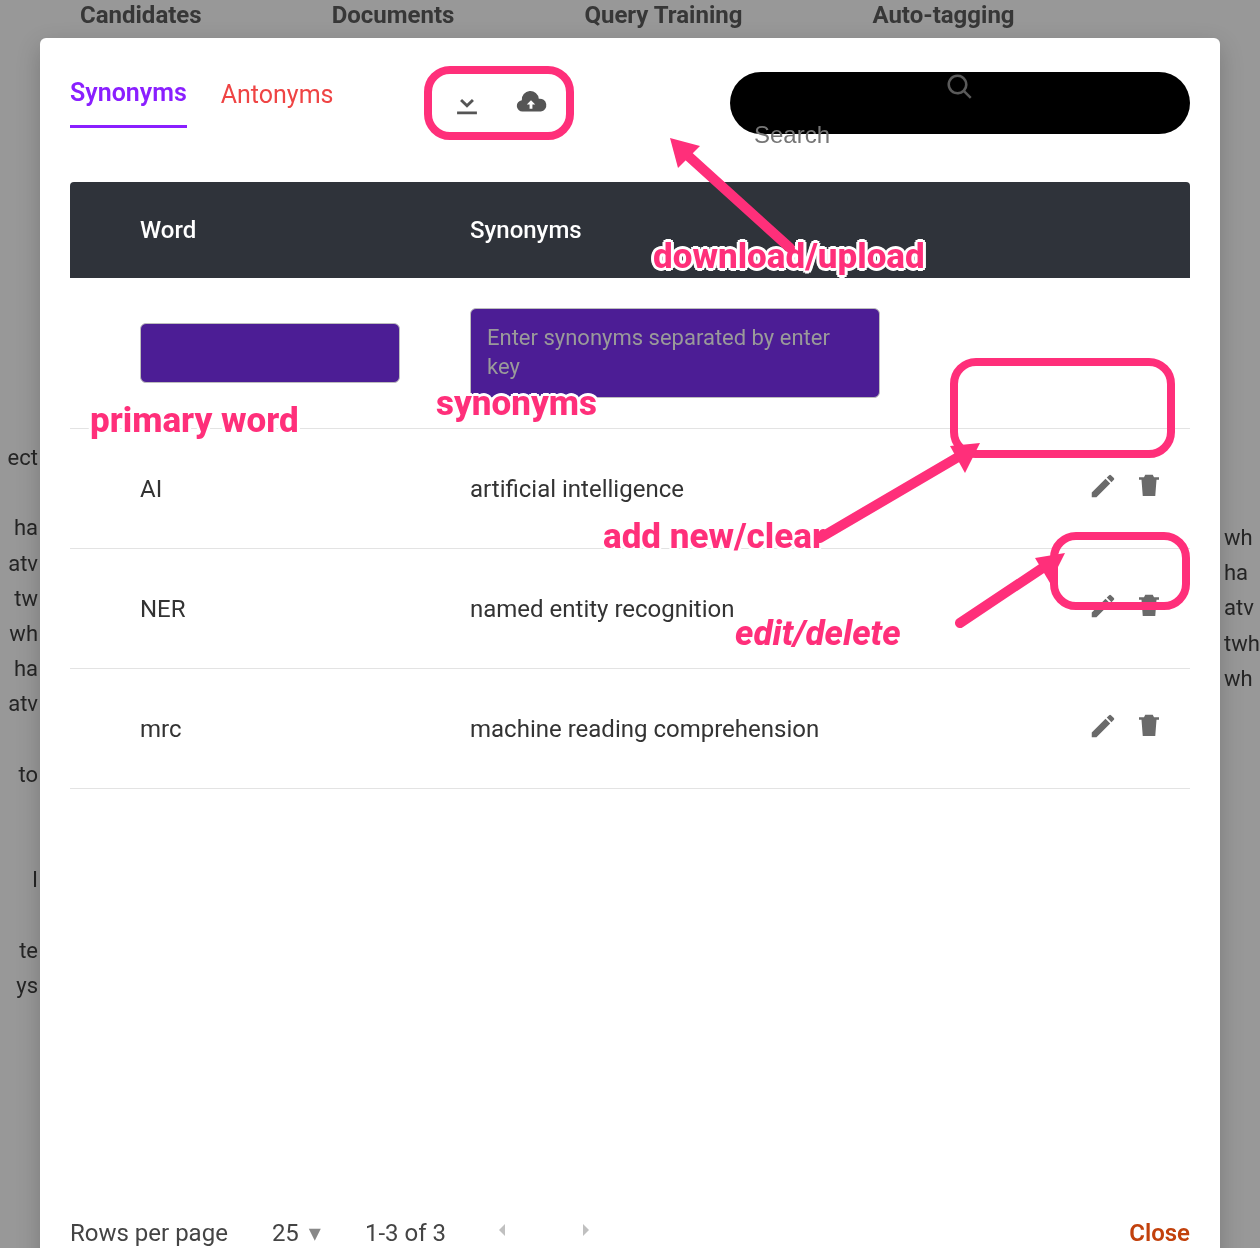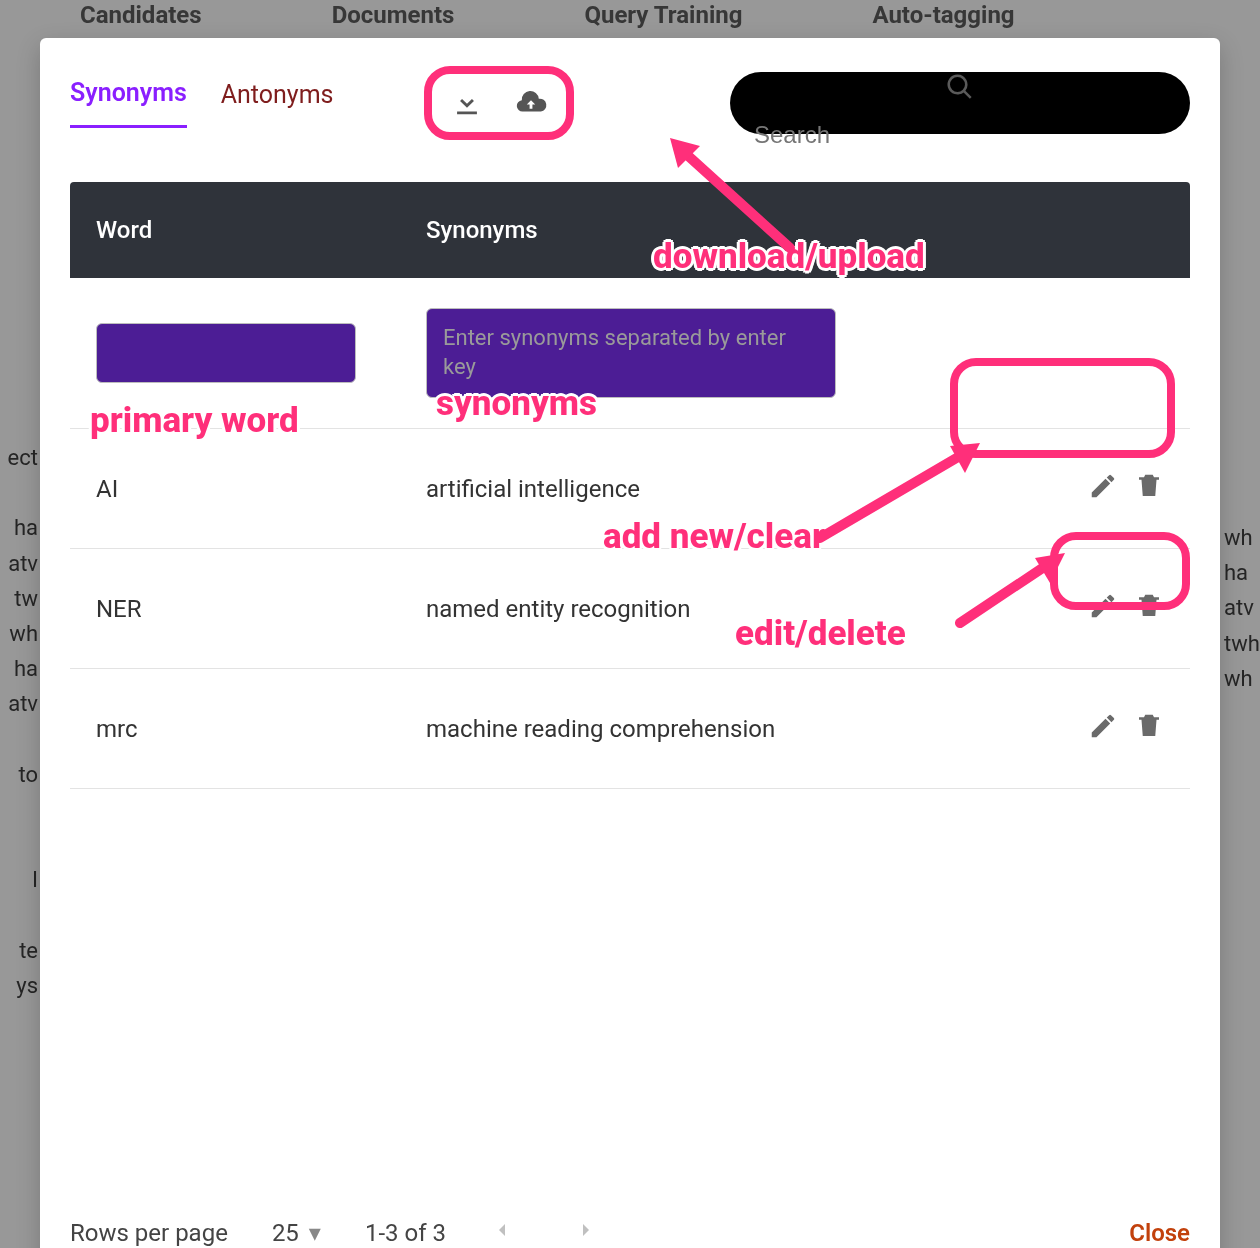--- a/index.html
+++ b/index.html
@@ -52,21 +52,21 @@
   
   .modal-header {
     display: flex;
     align-items: center;
     padding: 28px 30px 0 30px;
     gap: 20px;
   }
   .tabs { display: flex; gap: 34px; align-items: center; }
   .tab {
     font-size: 25px;
-    color: #7f1d1d;
+    color: #ef4444;
     padding-bottom: 18px;
     cursor: pointer;
   }
   .tab.active {
     color: #8a1fff;
     font-weight: 600;
     border-bottom: 3px solid #8a1fff;
   }
 
   .icon-group {
@@ -109,21 +109,21 @@
   .table-wrap { padding: 0 30px; margin-top: 42px; }
   .thead {
     background: #2f333a;
     color: #fff;
     display: flex;
     padding: 34px 26px;
     font-size: 24px;
     font-weight: 500;
     border-radius: 4px 4px 0 0;
   }
-  .col-word { width: 330px; flex: 0 0 330px; }
+  .col-word { width: 330px; flex: 0 0 330px; margin-left: 44px; }
   .col-syn  { flex: 1; }
   .col-act  { width: 240px; flex: 0 0 240px; display:flex; justify-content:flex-end; align-items:center; gap:4px; }
 
   .trow {
     display: flex;
     padding: 30px 26px;
     border-bottom: 1px solid #e3e3e3;
     font-size: 24px;
     color: #333;
     align-items: center;
@@ -352,21 +352,21 @@
     <span class="close-link">Close</span>
   </div>
 
   <div class="pink-box" style="left:910px; top:320px; width:225px; height:100px;"></div>
   <div class="pink-box" style="left:1010px; top:494px; width:140px; height:78px;"></div>
 
   <div class="callout" style="left:613px; top:198px;">download/upload</div>
   <div class="callout" style="left:50px;  top:362px;">primary word</div>
   <div class="callout" style="left:396px; top:345px;">synonyms</div>
   <div class="callout" style="left:563px; top:478px;">add new/clear</div>
-  <div class="callout" style="left:695px; top:575px;">edit/delete</div>
+  <div class="callout" style="left:695px; top:575px;font-style:italic;">edit/delete</div>
 
   <div class="arrow" style="left:620px; top:90px;">
     <svg width="160" height="140">
         <path d="M130 120 L25 25"></path>
         <polygon points="10,10 40,18 18,40"></polygon>
       </svg>
   </div>
   <div class="arrow" style="left:770px; top:400px;">
     <svg width="200" height="120">
         <path d="M10 100 L155 15"></path>

